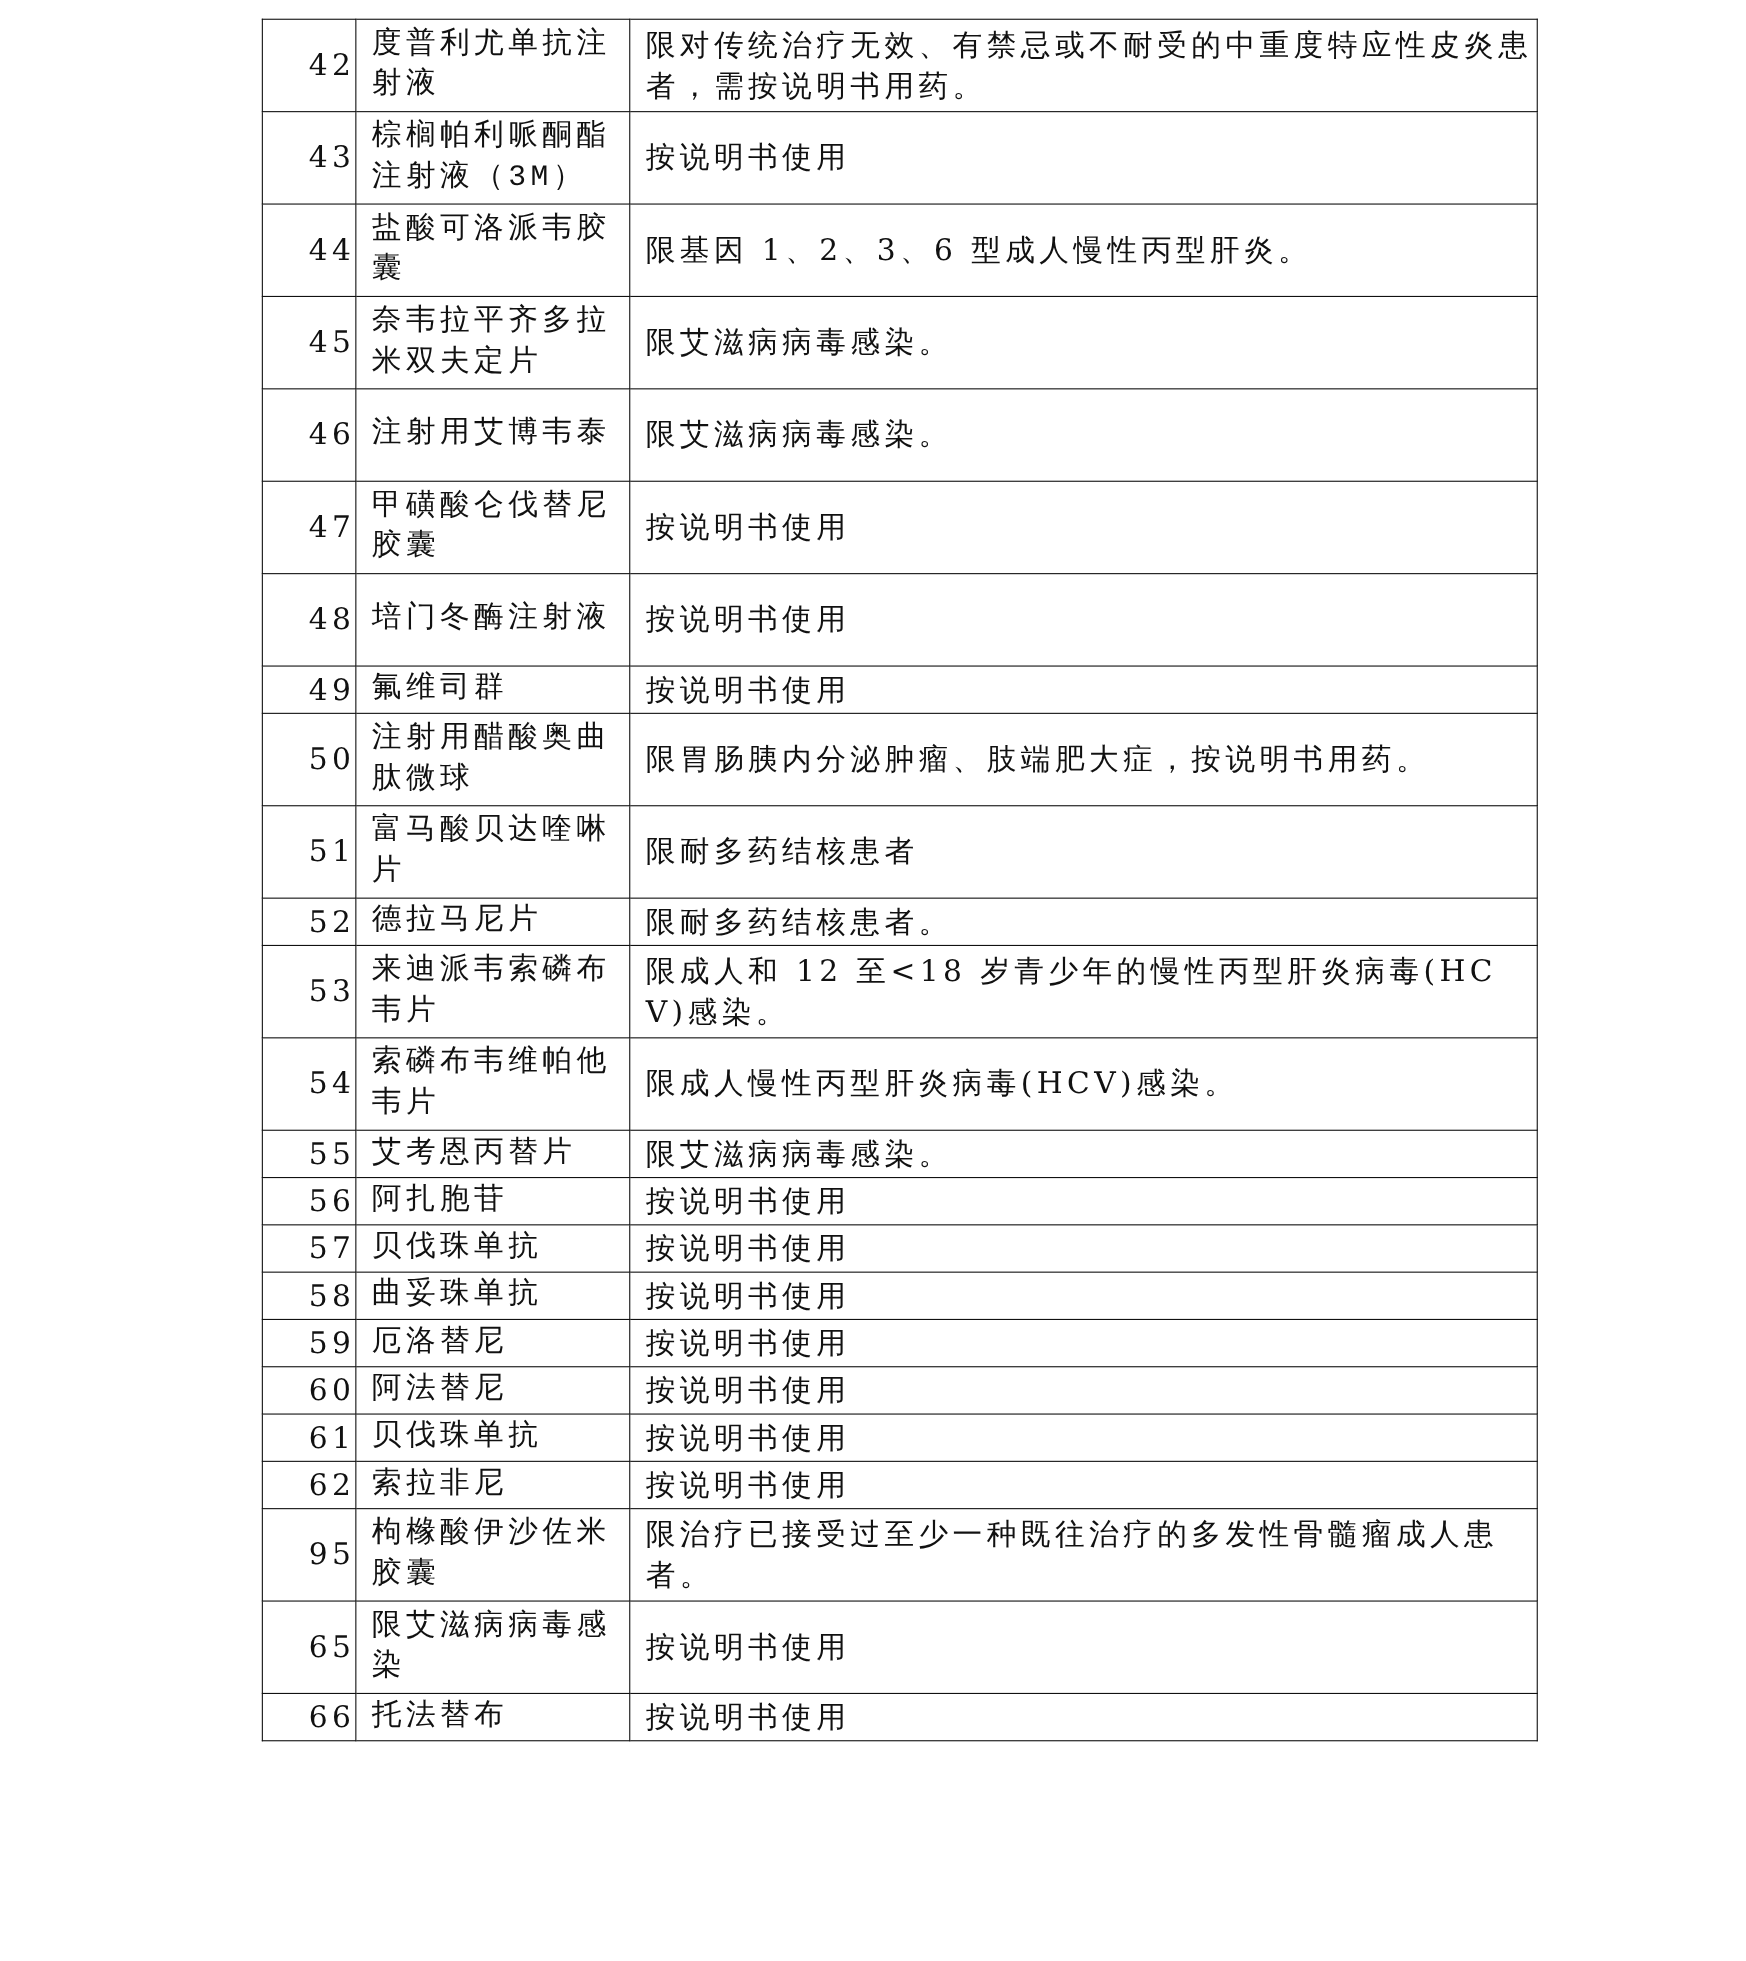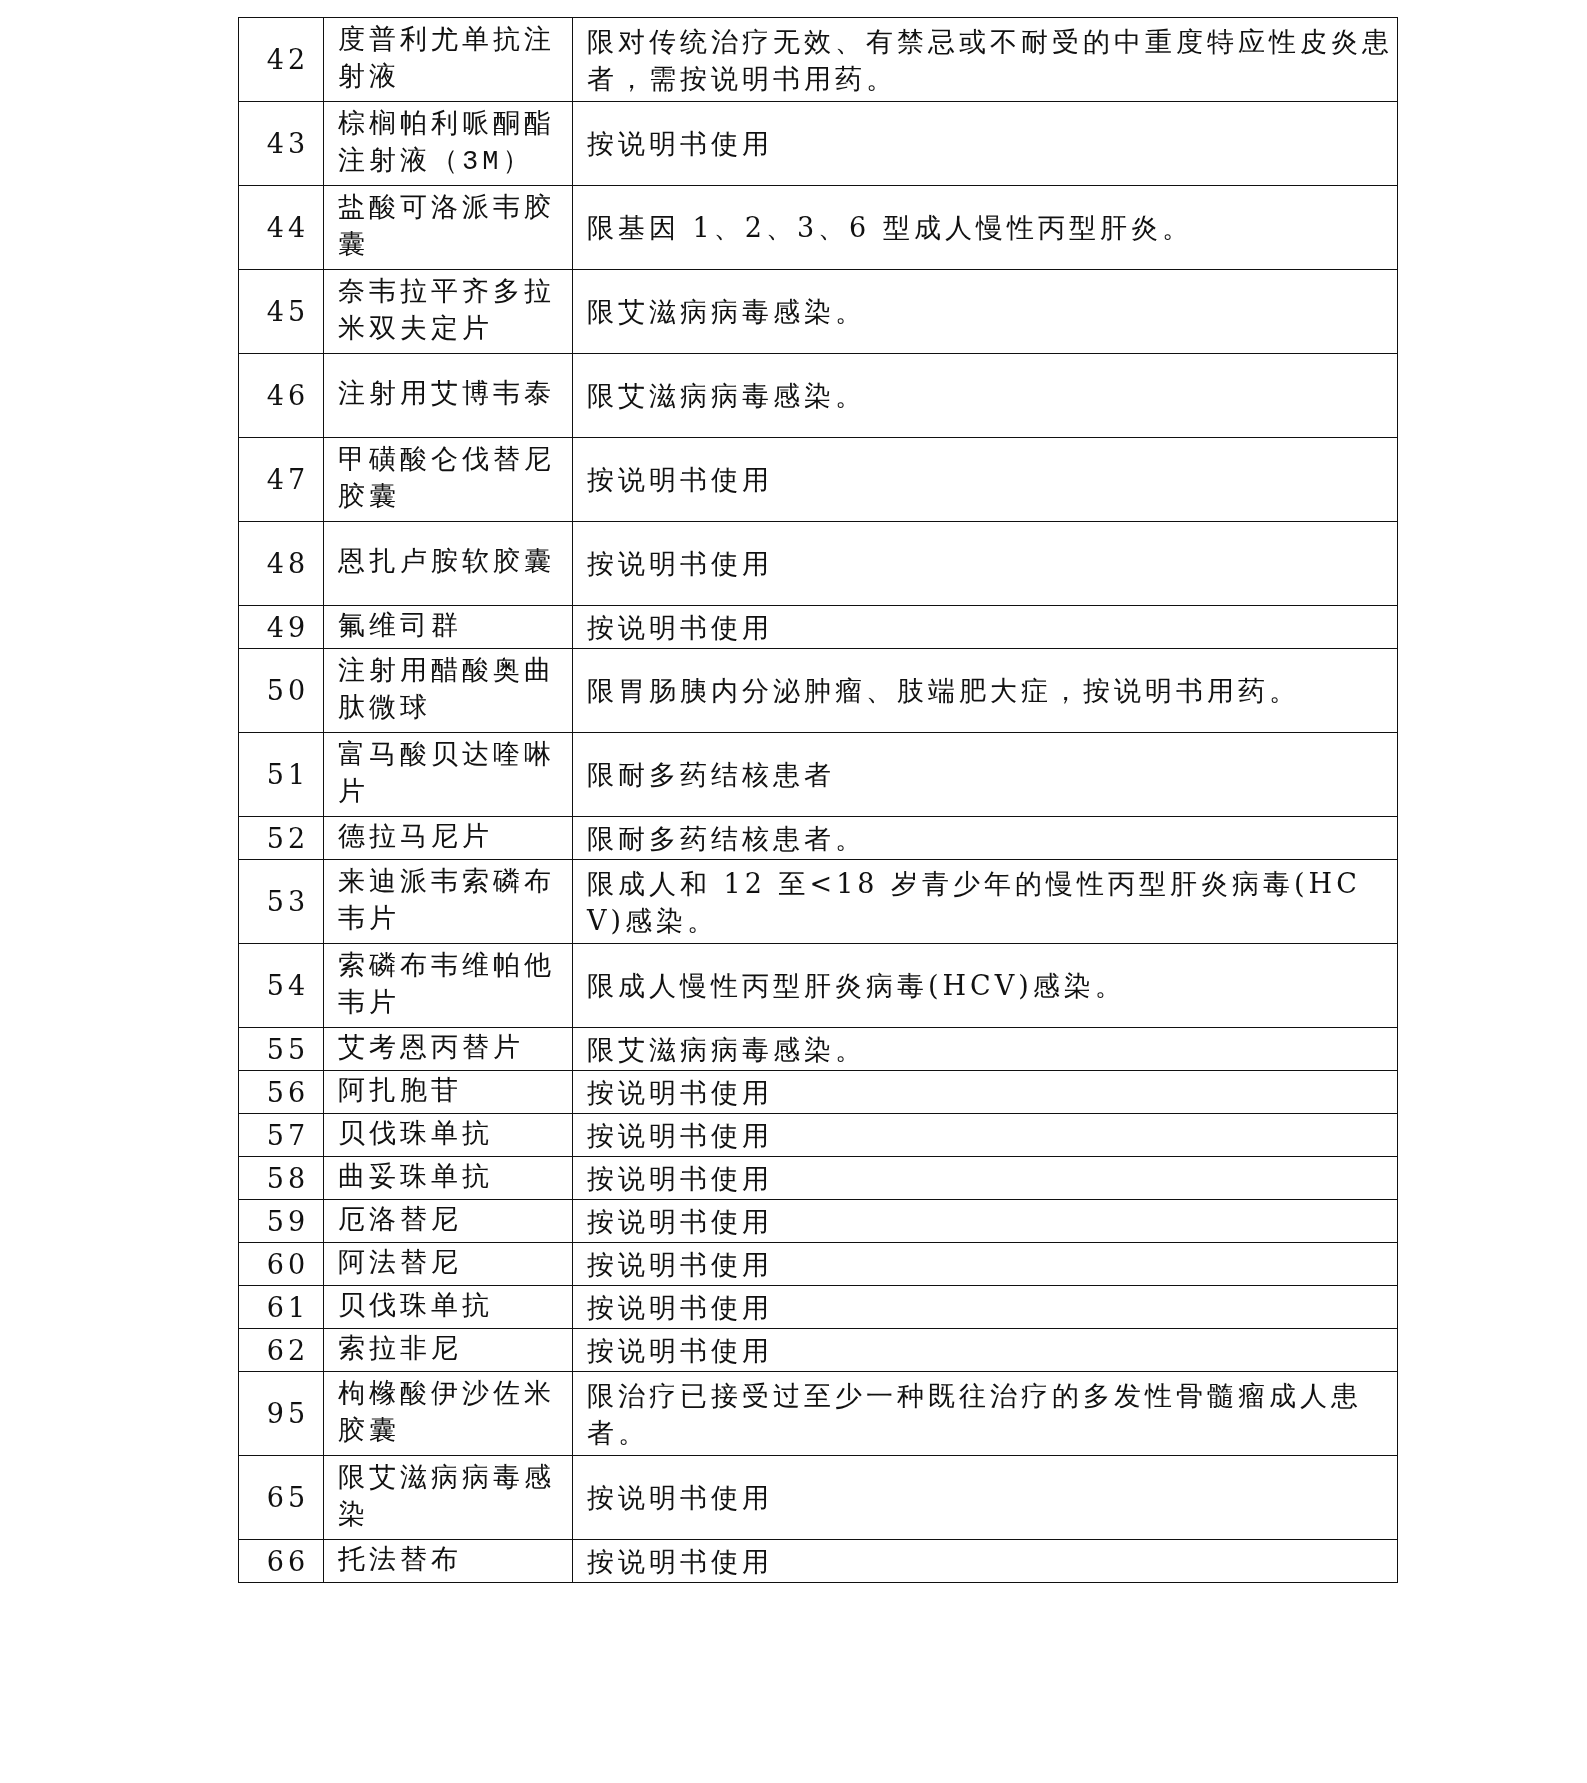--- a/index.html
+++ b/index.html
@@ -7,21 +7,21 @@
            font-family: "DejaVu Serif", "Liberation Serif", serif; color: #111; }
     table.drug-table {
       position: absolute; left: 238px; top: 17px; width: 1160px;
       border-collapse: collapse; table-layout: fixed;
     }
     table.drug-table td {
       border: 1.5px solid #111; vertical-align: middle;
       font-size: 27px; line-height: 37px; letter-spacing: 4px;
       padding: 0 0 0 14px; word-break: break-all;
     }
-    td.col-no { width: 70px; text-align: center; padding: 0; letter-spacing: 0; }
+    td.col-no { width: 70px; text-align: right; padding: 0; letter-spacing: 0; }
     td.col-name { width: 234px; padding-left: 16px; padding-right: 8px; font-family: Liberation Mono, monospace; }
     td.col-limit { padding-left: 16px; padding-right: 12px; }
     tr.tall td { height: 83px; }
     tr.short td { height: 42px; }
   </style>
 </head>
 <body>
 
 <table class="drug-table">
   <tbody id="table-body">
@@ -50,21 +50,21 @@
     <td class="col-name">注射用艾博韦泰</td>
     <td class="col-limit">限艾滋病病毒感染。</td>
   </tr>
       <tr class="tall">
     <td class="col-no">47</td>
     <td class="col-name">甲磺酸仑伐替尼胶囊</td>
     <td class="col-limit">按说明书使用</td>
   </tr>
       <tr class="tall">
     <td class="col-no">48</td>
-    <td class="col-name">恩扎卢胺软胶囊</td>
+    <td class="col-name">培门冬酶注射液</td>
     <td class="col-limit">按说明书使用</td>
   </tr>
       <tr class="short">
     <td class="col-no">49</td>
     <td class="col-name">氟维司群</td>
     <td class="col-limit">按说明书使用</td>
   </tr>
       <tr class="tall">
     <td class="col-no">50</td>
     <td class="col-name">注射用醋酸奥曲肽微球</td>

